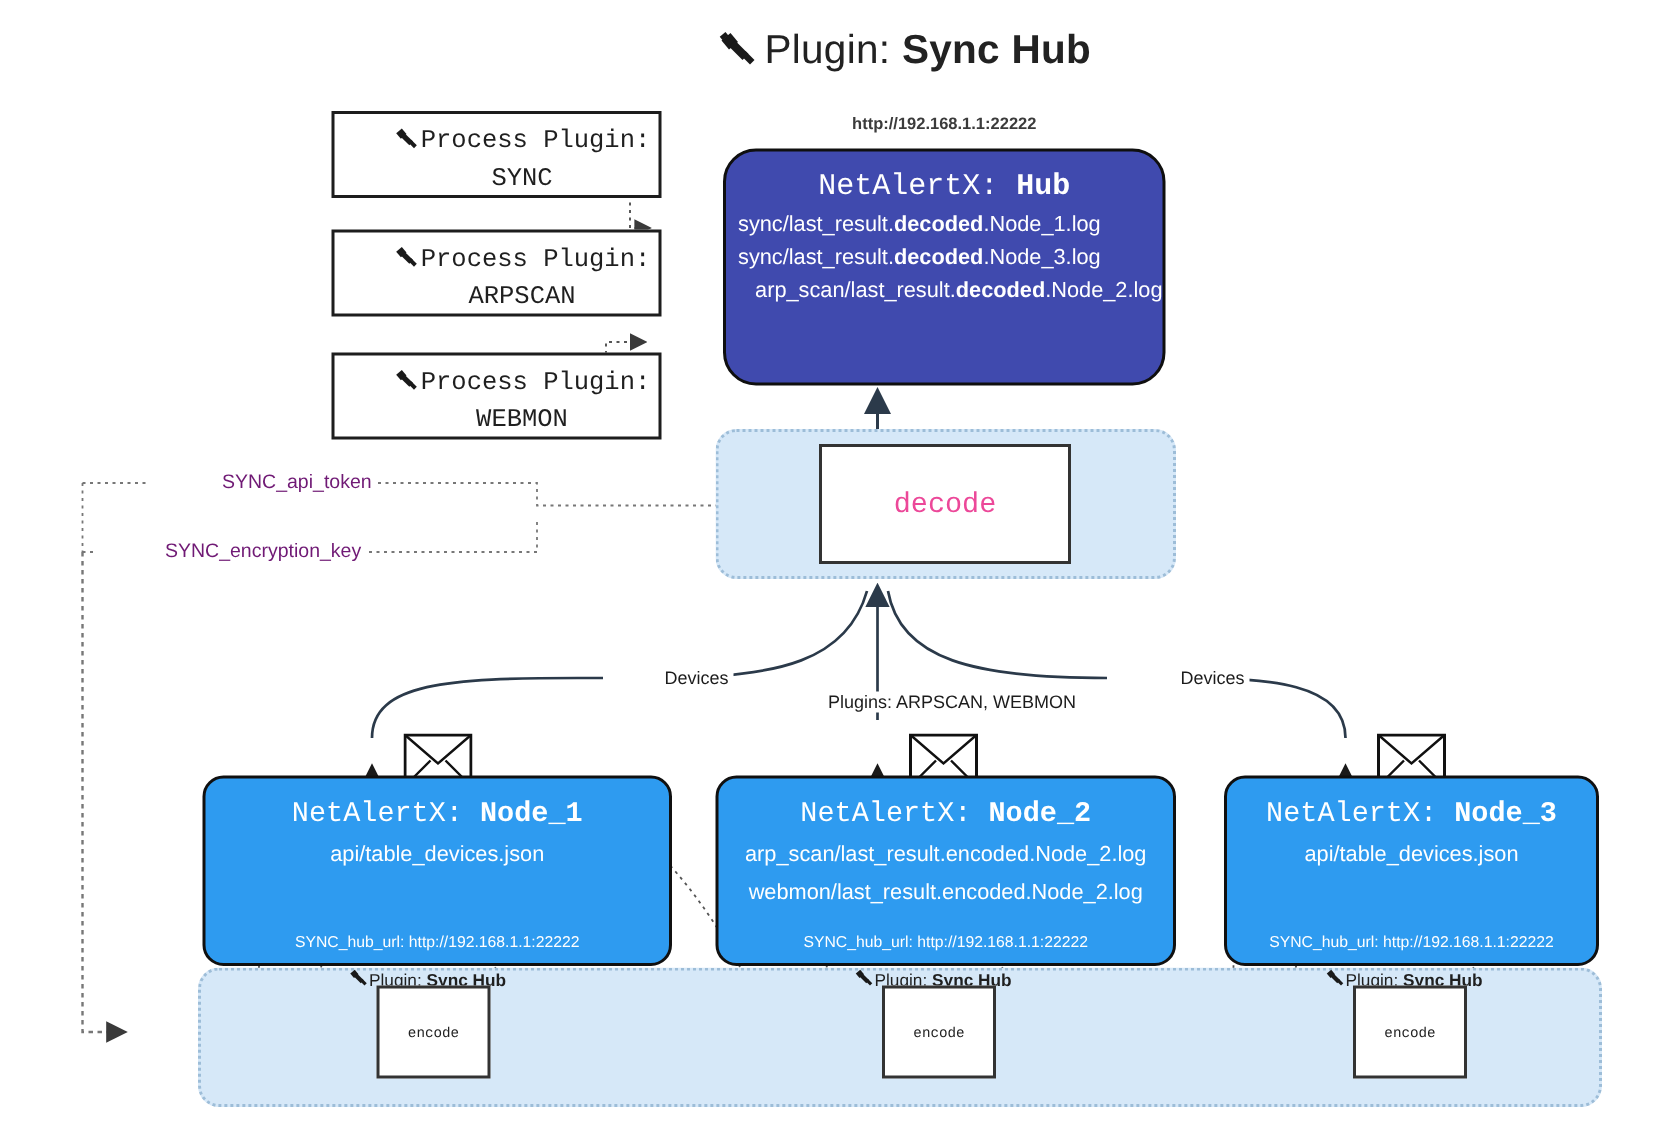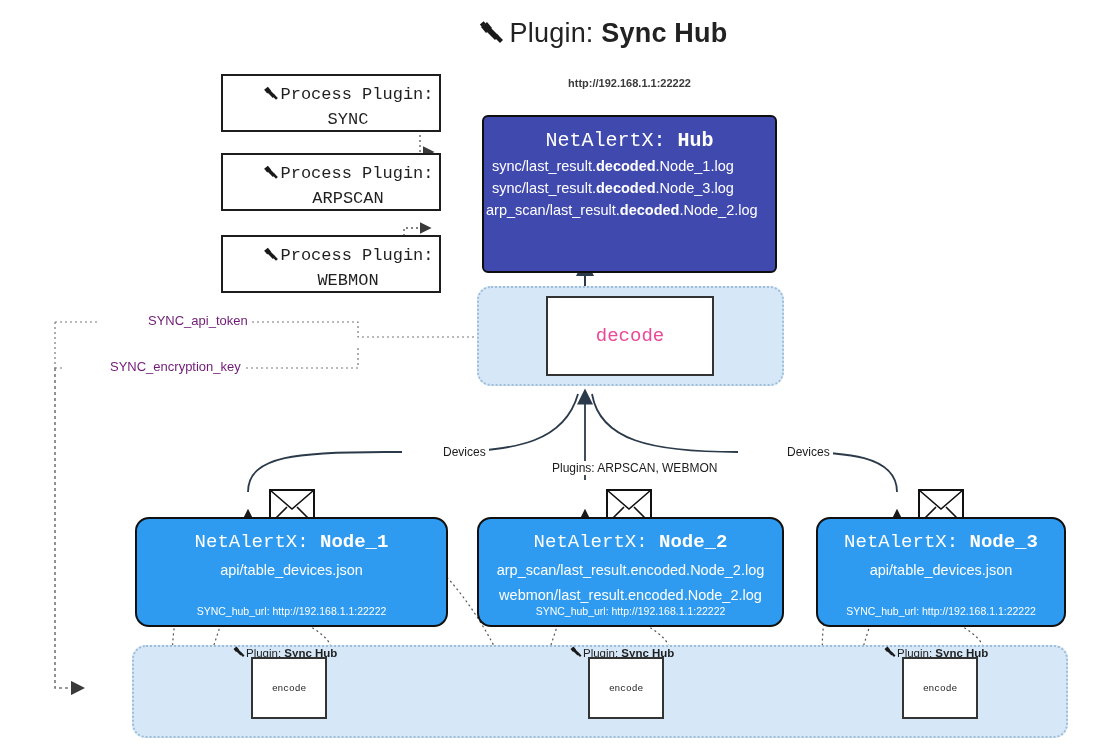--- a/index.html
+++ b/index.html
@@ -12,48 +12,48 @@
   #title .bold{font-weight:bold;}
   .plug{display:inline-block;vertical-align:-3px;margin-right:4px;}
   
   .procbox{border:2px solid #1d1d1d;background:#ffffff;
            font-family:"Liberation Mono","DejaVu Sans Mono",monospace;
            font-size:17px;line-height:1.45;text-align:center;
            box-sizing:border-box;padding-top:7px;padding-left:34px;}
   .procbox .l1{display:block;}
   .procbox .l2{display:block;}
   
-  #hub{left:438px;top:115px;width:295px;height:158px;background:#404aae;
-       border:2px solid #0f0f0f;border-radius:6px;box-sizing:border-box;
+  #hub{left:438px;top:99px;width:295px;height:158px;background:#404aae;
+       border:2px solid #0f0f0f;border-radius:22px;box-sizing:border-box;
        color:#fff;}
   #hub .hubtitle{font-family:"Liberation Mono","DejaVu Sans Mono",monospace;
        font-size:20px;text-align:center;margin-top:12px;}
   #hub .hubtitle b{font-weight:bold;}
   #hub .logline{font-size:14.5px;margin-left:8px;margin-top:6px;white-space:nowrap;}
   #hub .logline b{font-weight:bold;}
-  #hub .wide{margin-left:2px;font-size:14.5px;}
+  #hub .wide{margin-left:2px;font-size:14.5px;text-align:right;}
   #huburl{left:438px;top:77px;width:295px;text-align:center;font-size:11px;
           font-weight:bold;color:#3b3b3b;}
   
   .bluebox{background:#d6e8f8;border:2px dotted #9dbdd8;box-sizing:border-box;}
   #decodewrap{left:433px;top:286px;width:307px;height:100px;border-radius:14px;}
   #decode{left:502px;top:296px;width:168px;height:80px;background:#fff;
           border:2px solid #333;box-sizing:border-box;
           font-family:"Liberation Mono","DejaVu Sans Mono",monospace;
           font-size:19px;display:flex;align-items:center;justify-content:center;
           color:#ec4899;}
   #encodewrap{left:88px;top:645px;width:936px;height:93px;border-radius:14px;}
   .encodebox{width:76px;height:62px;background:#fff;border:2px solid #333;
              box-sizing:border-box;font-family:"Liberation Mono","DejaVu Sans Mono",monospace;
              font-size:9.5px;display:flex;align-items:center;justify-content:center;color:#222;}
   .plabel{font-size:11.5px;white-space:nowrap;color:#1f1f1f;}
   .plabel b{font-weight:bold;}
   
   .node{background:#2e9bf0;border:2px solid #101010;border-radius:14px;
-        box-sizing:border-box;color:#fff;height:110px;}
+        box-sizing:border-box;color:#fff;height:127px;}
   .node .ntitle{font-family:"Liberation Mono","DejaVu Sans Mono",monospace;
         font-size:19px;text-align:center;margin-top:12px;}
   .node .ntitle b{font-weight:bold;}
   .node .nline{font-size:14.5px;text-align:center;margin-top:9px;white-space:nowrap;}
   .node .nfoot{font-size:10.5px;text-align:center;position:absolute;
         left:0;right:0;bottom:8px;white-space:nowrap;}
   
   .elabel{font-size:12px;color:#1c1c1c;background:#fff;padding:0 3px;white-space:nowrap;}
   .klabel{font-size:13px;color:#701a75;background:#fff;padding:0 4px;white-space:nowrap;}
   svg.overlay{position:absolute;left:0;top:0;width:1117px;height:754px;

